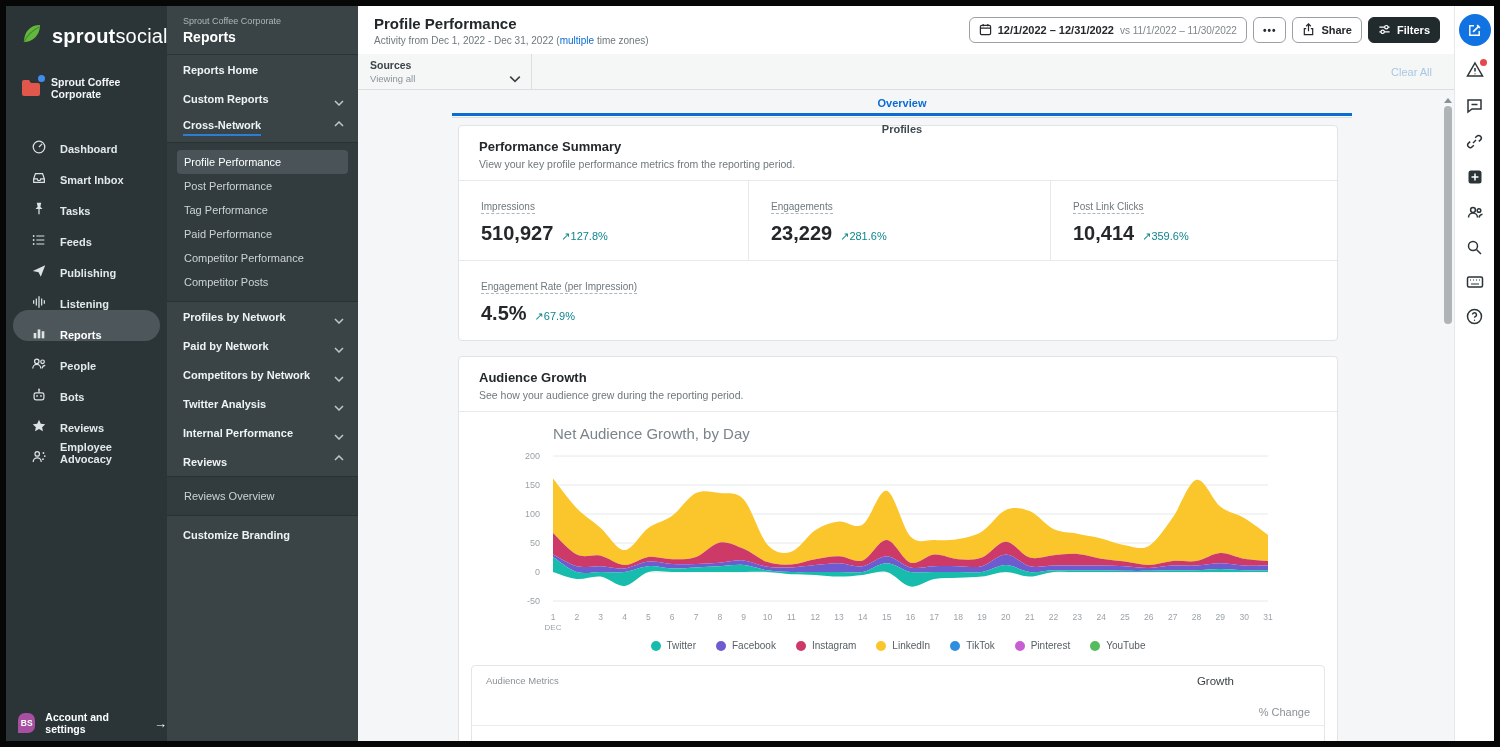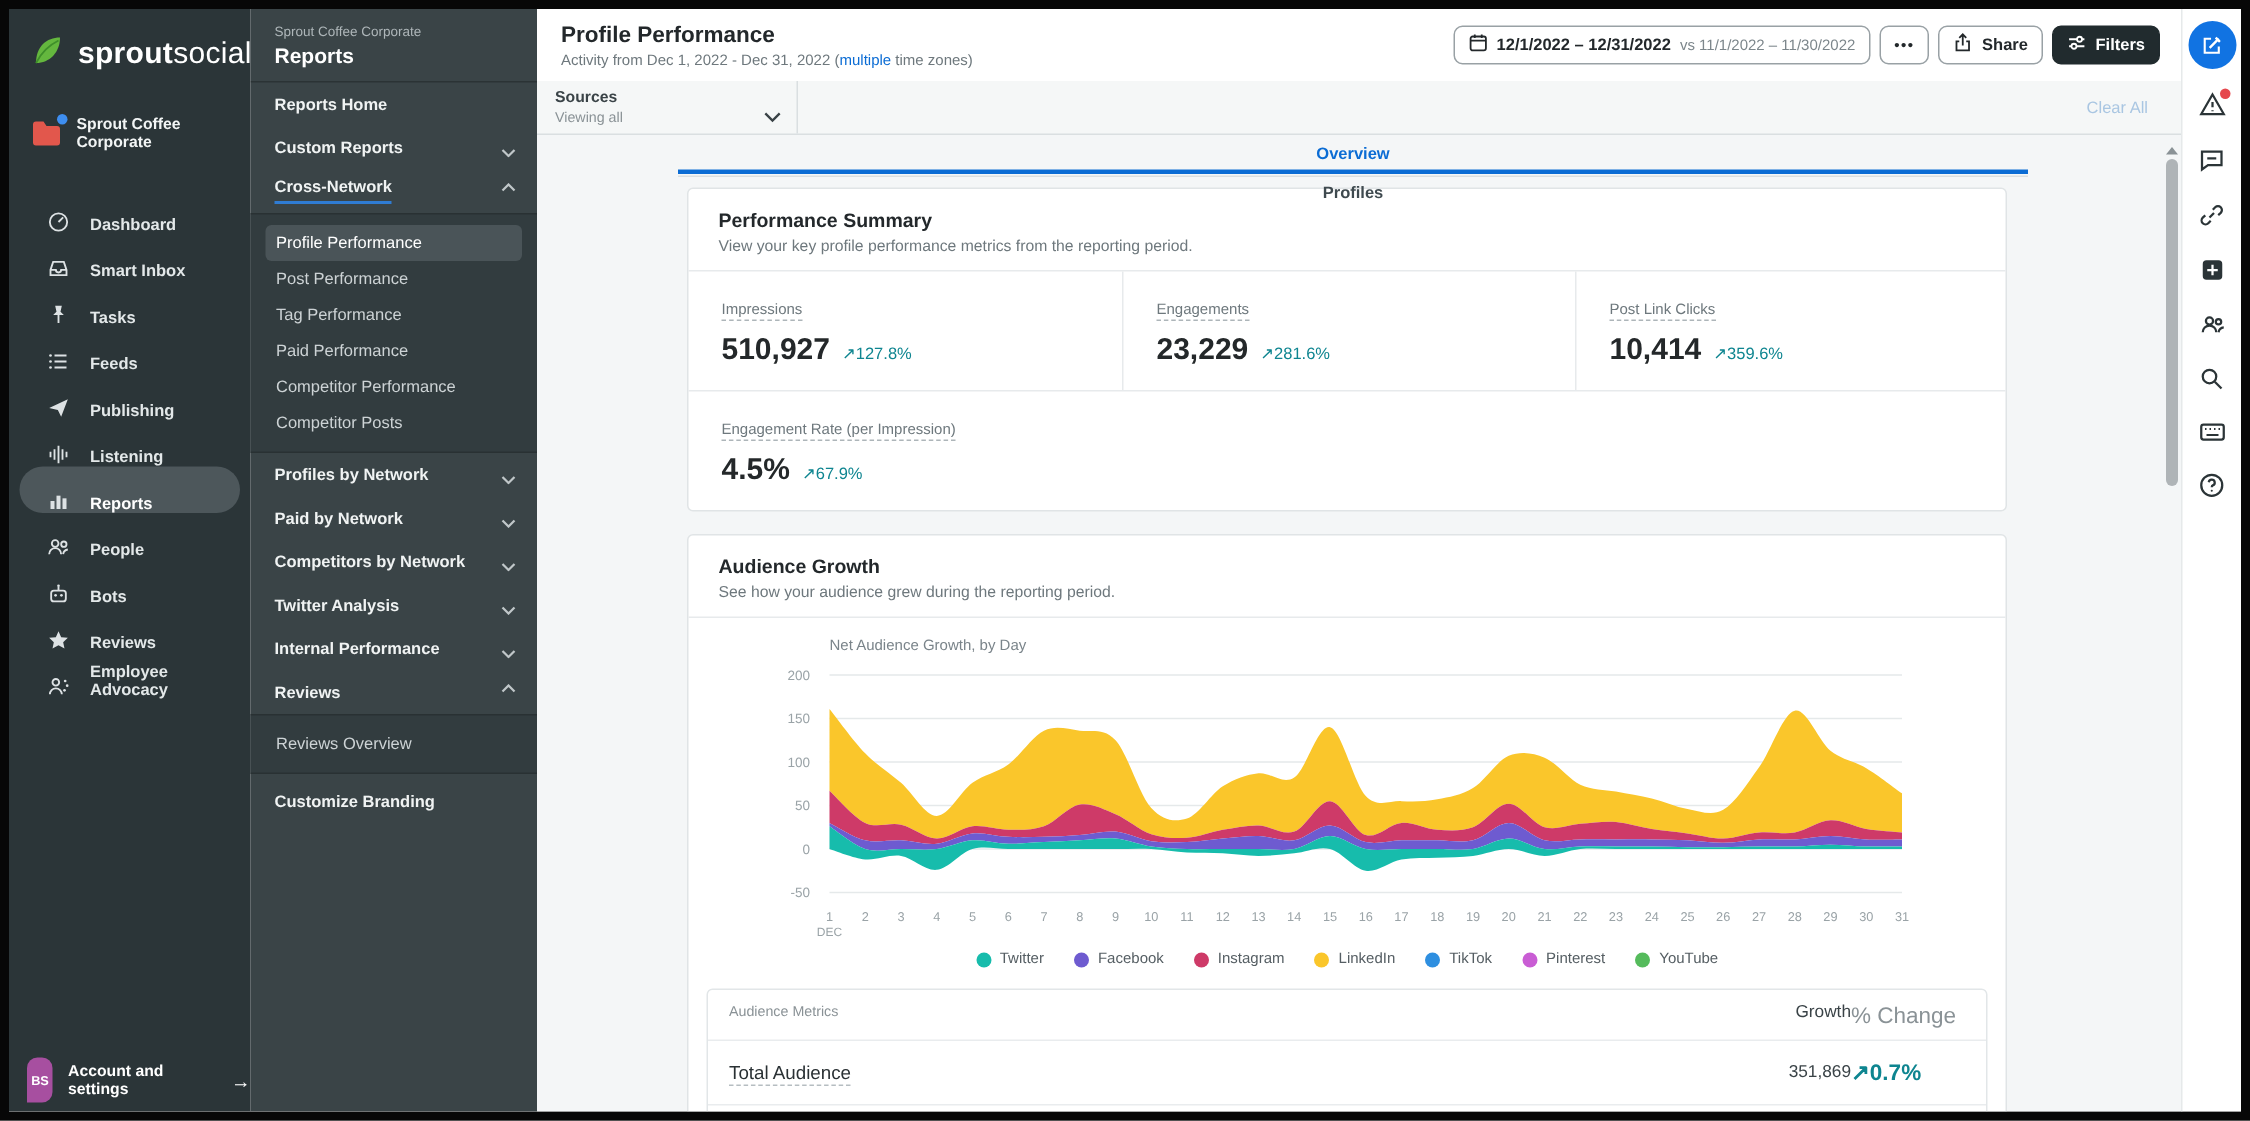--- a/index.html
+++ b/index.html
@@ -18,21 +18,21 @@
   .workspace-label { font-size:10.5px; font-weight:700; color:#F2F5F5; }
   .p-nav { margin-top:24px; }
   .p-item { display:flex; align-items:flex-end; gap:13px; height:31px; padding-left:18px; margin:0 7px; border-radius:16px; cursor:pointer; }
   .p-item .lbl { font-size:11px; font-weight:700; color:#E3E8E9; }
   .p-item.active { background:#4D575B; }
   .p-item.active .lbl { color:#fff; }
   .p-icon { width:16px; height:16px; display:inline-flex; align-items:center; justify-content:center; }
   .p-icon svg { stroke:#DDE2E4; fill:none; stroke-width:1.4; }
   .p-icon svg .f { fill:#DDE2E4; stroke:none; }
   .account-row { position:absolute; bottom:6px; left:12px; display:flex; align-items:center; gap:10px; }
-  .avatar { width:20px; height:30px; border-radius:7px 7px 7px 0; background:#A74FA0; color:#fff; font-size:8.5px; font-weight:700; display:flex; align-items:center; justify-content:center; }
+  .avatar { width:20px; height:20px; border-radius:7px 7px 7px 0; background:#A74FA0; color:#fff; font-size:8.5px; font-weight:700; display:flex; align-items:center; justify-content:center; }
   .account-label { font-size:10.5px; font-weight:700; color:#fff; }
   .account-arrow { color:#fff; font-size:13px; margin-left:6px; }
 
   
   .secondary { width:191px; background:#3A4447; flex-shrink:0; color:#D6DBDD; }
   .s-head { padding:10px 16px 9px; border-bottom:1px solid rgba(0,0,0,.25); }
   .s-eyebrow { font-size:9px; color:#AEB6B9; }
   .s-title { font-size:14px; font-weight:700; color:#fff; margin-top:3px; }
   .s-item { height:29px; display:flex; align-items:center; justify-content:space-between; padding:0 14px 0 16px; font-size:11px; cursor:pointer; }
   .s-item.bold { font-weight:700; color:#F0F3F3; }
@@ -78,34 +78,34 @@
   .metric-cell { padding:15px 0 15px 22px; }
   .metric-cell.b-right { border-right:1px solid #E7EAEC; }
   .metric-row2 { border-top:1px solid #E7EAEC; }
   .metric-label { font-size:10px; color:#6E787D; border-bottom:1px dashed #ADB5B9; padding-bottom:1px; }
   .metric-value-row { margin-top:8px; display:flex; align-items:baseline; gap:8px; }
   .metric-value { font-size:20px; font-weight:700; color:#24282A; }
   .metric-change { font-size:11px; color:#0E8590; }
 
   .card2 { margin-top:15px; padding-bottom:18px; }
   .card2 .card-head { border-bottom:1px solid #E7EAEC; }
-  .chart-label { margin:13px 0 0 94px; font-size:10px; color:#7A848A; }
+  .chart-label { margin:13px 0 0 94px; font-size:15px; color:#7A848A; }
   #growth-chart { display:block; margin-top:2px; }
   .legend { display:flex; justify-content:center; gap:20px; margin-top:4px; }
   .legend-item { display:inline-flex; align-items:center; font-size:10px; color:#555E63; cursor:pointer; }
   .legend-dot { width:10px; height:10px; border-radius:50%; display:inline-block; margin-right:6px; }
 
   .a-table { margin:14px 12px 0; border:1px solid #E2E6E8; border-radius:4px; overflow:hidden; }
   .t-head { display:flex; padding:9px 14px 7px; color:#8A9296; font-size:9.5px; }
   .t-row { display:flex; padding:12px 14px; border-top:1px solid #E9ECEE; align-items:center; }
   .t-name { flex:1; font-size:12.5px; color:#2A3134; }
   .t-name span { border-bottom:1px dashed #B6BDC1; padding-bottom:1px; }
   .t-name-h { flex:1; }
   .t-total { width:84px; text-align:right; font-size:11.5px; color:#3A4347; }
-  .t-change { width:76px; text-align:left; font-size:15px; color:#0E8590; font-weight:600; }
+  .t-change { width:76px; text-align:right; font-size:11px; color:#0E8590; font-weight:600;margin-top:31px; }
 
   .scrollbar { position:absolute; top:92px; right:1px; width:10px; bottom:0; }
   .scroll-arrow { width:0; height:0; border-left:4px solid transparent; border-right:4px solid transparent; border-bottom:5px solid #8A9296; margin:0 auto 3px; }
   .scroll-thumb { width:8px; height:218px; margin:0 auto; background:#AFB4B7; border-radius:4px; }
 
   
   .rail { width:40px; background:#fff; border-left:1px solid #E6E9EA; flex-shrink:0; display:flex; flex-direction:column; align-items:center; padding-top:8px; gap:15px; }
   .rail-item { position:relative; cursor:pointer; display:flex; align-items:center; justify-content:center; }
   .compose-circle { width:32px; height:32px; border-radius:50%; background:#1173E2; display:flex; align-items:center; justify-content:center; }
   .rail-item svg { stroke:#2B3437; fill:none; stroke-width:1.5; }

